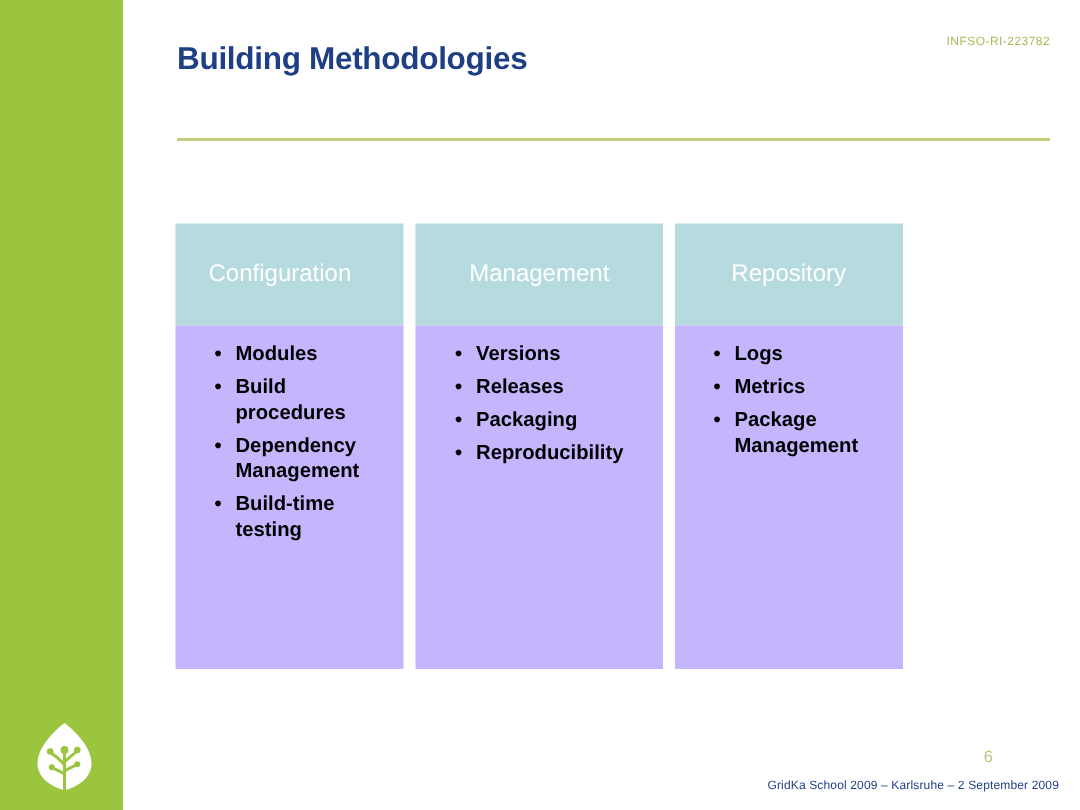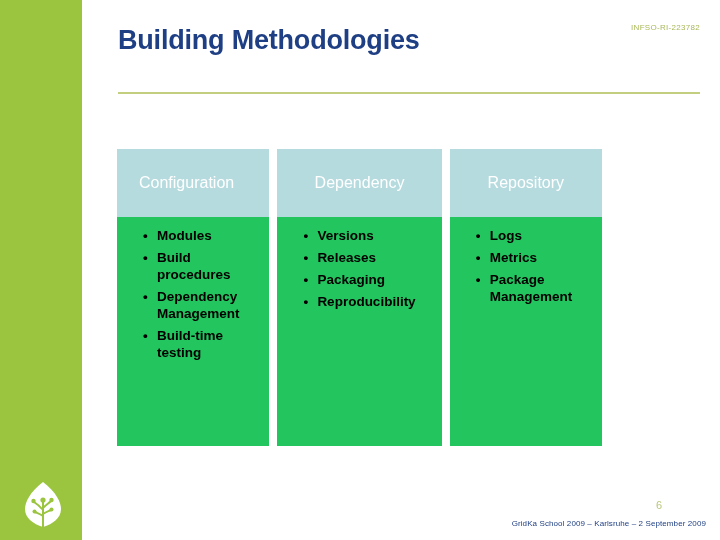--- a/index.html
+++ b/index.html
@@ -35,21 +35,21 @@
     width: 46px;
     height: 50px;
   }
   
   .title {
     position: absolute;
     left: 118px;
     top: 24px;
     width: 430px;
     color: #1f3f84;
-    font-size: 27px;
+    font-size: 21px;
     font-weight: bold;
     line-height: 32px;
     letter-spacing: -0.2px;
   }
   .project-code {
     position: absolute;
     right: 20px;
     top: 23px;
     color: #a9b959;
     font-size: 8px;
@@ -90,21 +90,21 @@
     text-align: center;
     padding: 0 6px;
     box-sizing: border-box;
     line-height: 20px;
   }
   .col-head.left-align {
     justify-content: flex-start;
     padding-left: 22px;
   }
   .col-body {
-    background: #22c55e;
+    background: #c4b5fd;
     min-height: 229px;
     padding: 10px 22px 8px 4px;
     box-sizing: border-box;
   }
   ul.items {
     margin: 0;
     padding: 0 4px 0 22px;
     list-style: none;
   }
   ul.items li {
@@ -181,21 +181,21 @@
         <ul class="items">
           <li>Modules</li>
           <li>Build procedures</li>
           <li>Dependency Management</li>
           <li>Build-time testing</li>
         </ul>
       </div>
     </div>
 
     <div class="col">
-      <div class="col-head">Dependency</div>
+      <div class="col-head">Management</div>
       <div class="col-body">
         <ul class="items">
           <li>Versions</li>
           <li>Releases</li>
           <li>Packaging</li>
           <li>Reproducibility</li>
         </ul>
       </div>
     </div>
 

